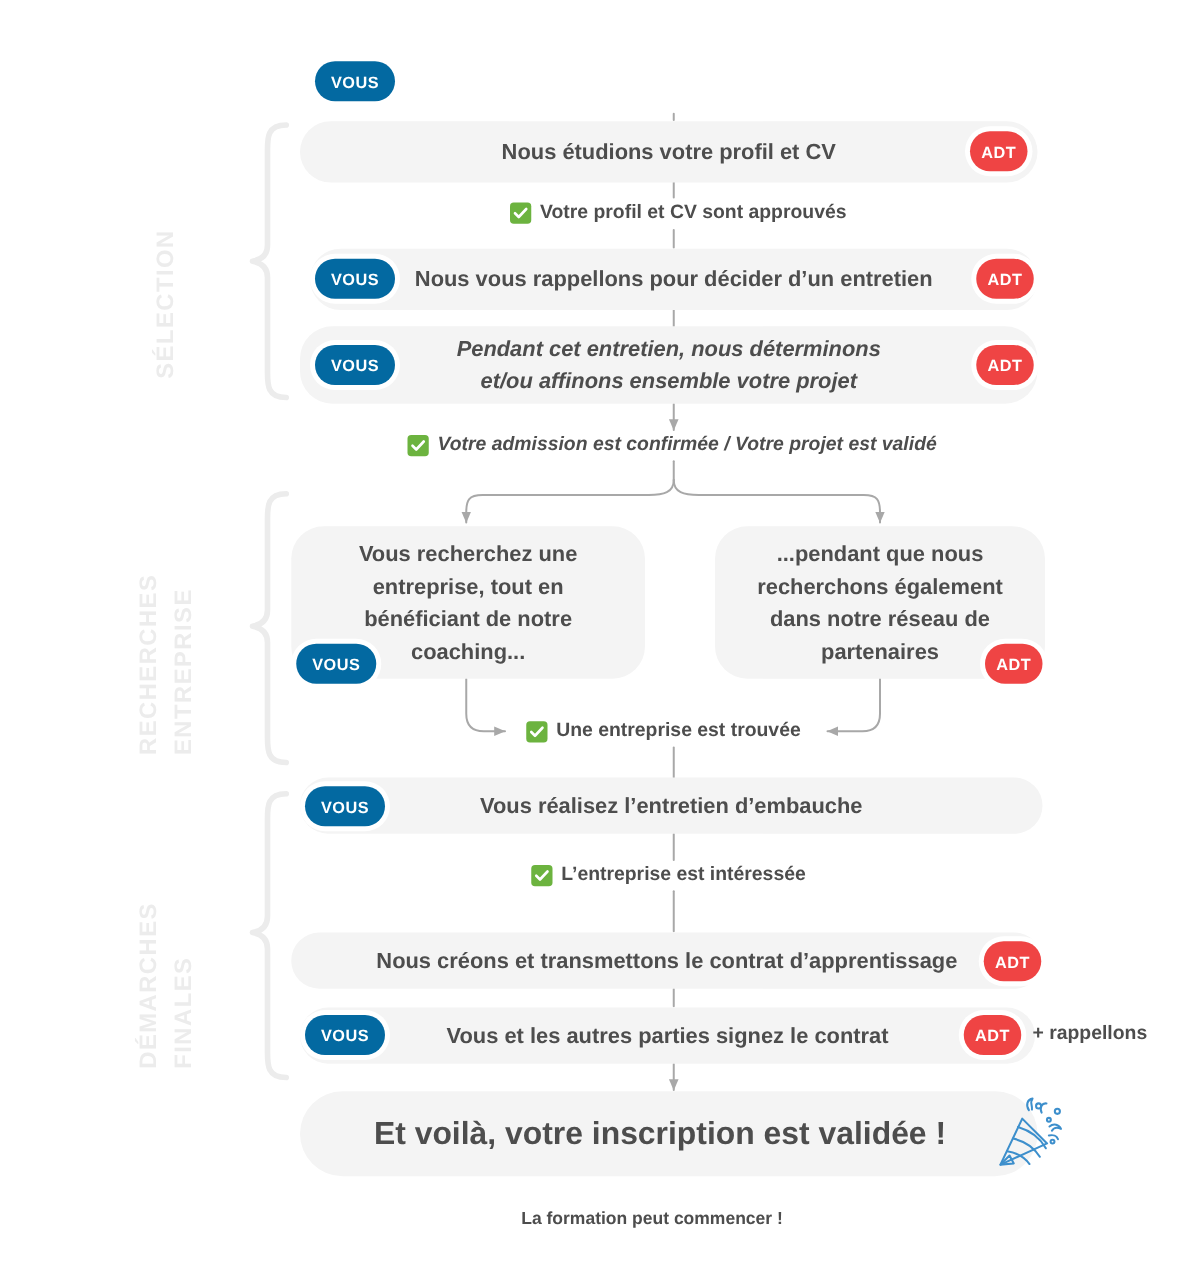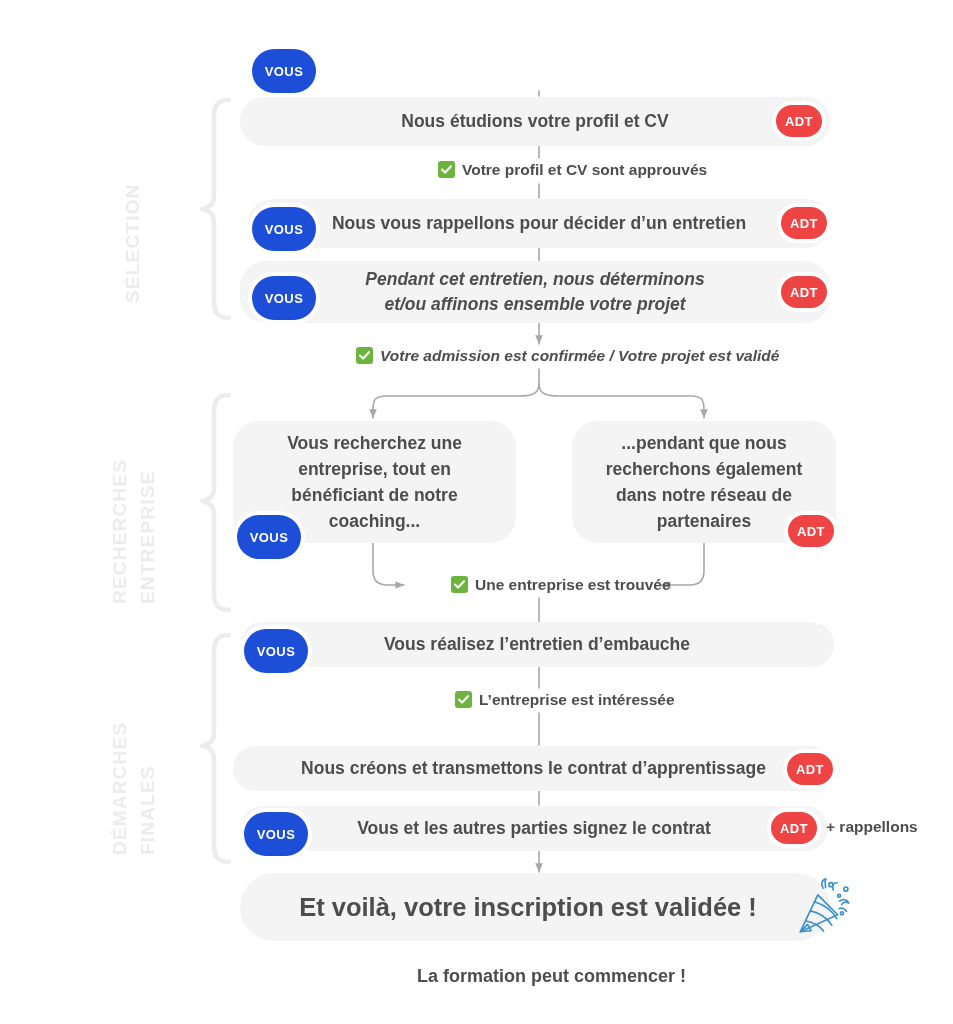--- a/index.html
+++ b/index.html
@@ -82,40 +82,39 @@
     display: flex;
     align-items: center;
     justify-content: center;
     border-radius: 999px;
     color: #ffffff;
     font-weight: bold;
     letter-spacing: 0.4px;
     box-shadow: 0 0 0 4px #ffffff;
   }
   .badge.vous {
-    background: #1d4ed8;
+    background: #0369a1;
     width: 64px;
-    height: 44px;
+    height: 32px;
     font-size: 13px;
   }
   .badge.adt {
     background: #ef4444;
     width: 46px;
     height: 32px;
     font-size: 13px;
   }
 
   
   .milestone {
     position: absolute;
     display: flex;
-    align-items: flex-start;
+    align-items: flex-end;
     gap: 7px;
     white-space: nowrap;
-    margin-left: 30px;
   }
   .check-icon {
     width: 17px;
     height: 17px;
     border-radius: 3px;
     background: #6cb33f;
     display: inline-flex;
     align-items: center;
     justify-content: center;
     flex: none;
@@ -132,21 +131,21 @@
     position: absolute;
     color: #4d4d4d;
     font-weight: bold;
     font-size: 15.5px;
     white-space: nowrap;
   }
   .footer-note {
     position: absolute;
     color: #4d4d4d;
     font-weight: bold;
-    font-size: 18px;
+    font-size: 14px;
     white-space: nowrap;
   }
 
   
   .popper {
     position: absolute;
     width: 62px;
     height: 62px;
   }
   .popper svg { display: block; width: 100%; height: 100%; }

